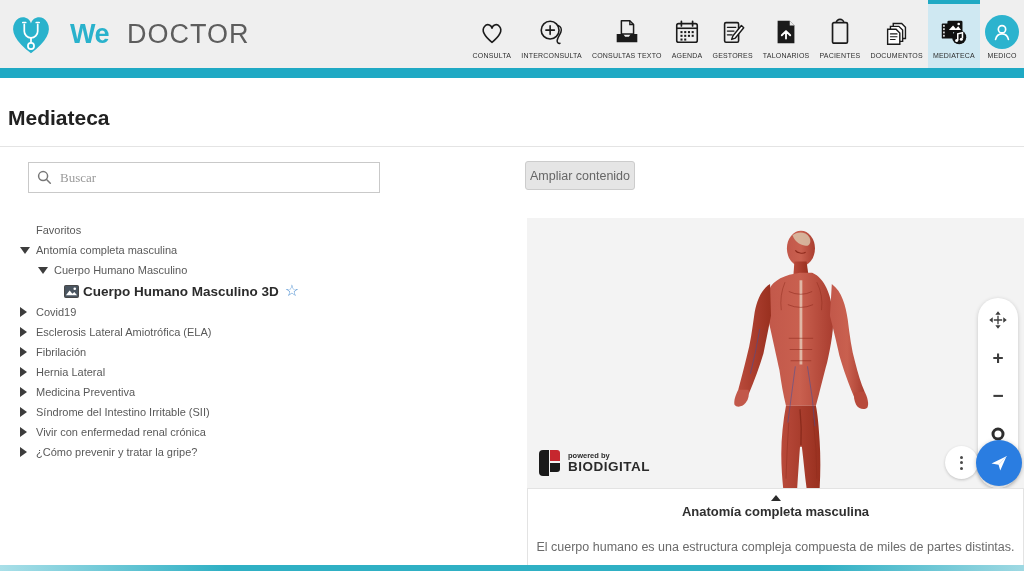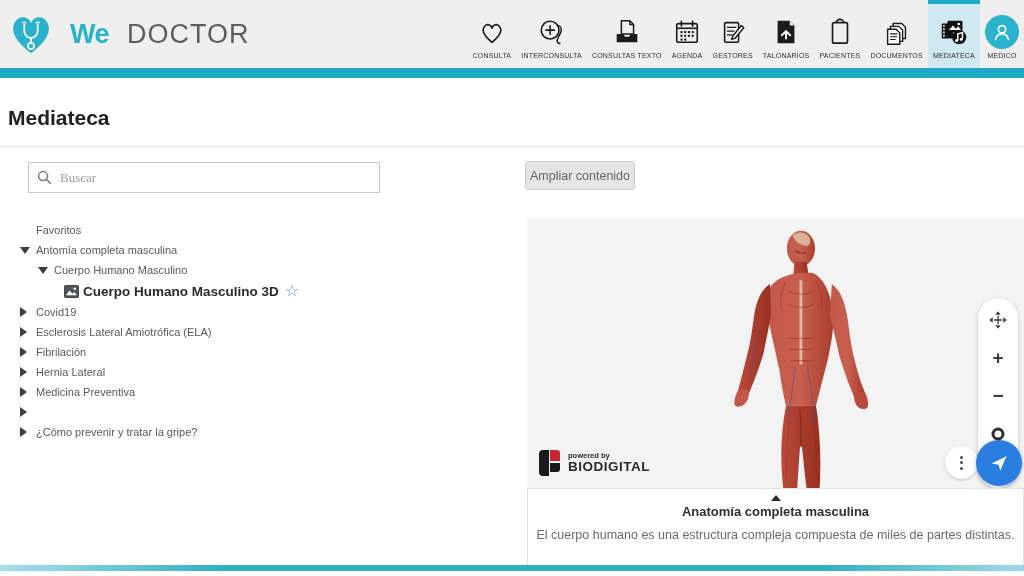--- a/index.html
+++ b/index.html
@@ -78,21 +78,21 @@
   .dot { width:3px; height:3px; border-radius:50%; background:#4a4a4a; }
   .send-btn { position:absolute; right:2px; top:222px; width:46px; height:46px; border-radius:50%;
     background:#2a7de1; box-shadow:0 1px 4px rgba(0,0,0,0.25); display:flex; align-items:center;
     justify-content:center; cursor:pointer; }
 
   .caption { position:absolute; left:527px; top:488px; width:497px; height:80px; background:#fff;
     border:1px solid #e3e3e3; text-align:center; }
   .caret-up { width:0; height:0; border-left:5px solid transparent; border-right:5px solid transparent;
     border-bottom:6px solid #2b2b2b; margin:6px auto 3px auto; cursor:pointer; }
   .caption-title { font-size:13px; font-weight:bold; color:#2f2f2f; }
-  .caption-text { font-size:12.5px; color:#6b6b6b; margin-top:9px; }
+  .caption-text { font-size:12.5px; color:#6b6b6b; margin-top:21px; }
 
   .footer-bar { position:absolute; left:0; top:565px; width:1024px; height:6px;
     background:linear-gradient(90deg,#a9dfe8 0%, #2fb0c4 22%, #2fb0c4 80%, #9fd9e3 100%); }
 
   svg { display:block; }
 </style>
 </head>
 <body>
 
 <div class="stage">
@@ -310,20 +310,27 @@
     <div class="tree-row">
       <span class="tri">
           <span class="tri-right"></span>
         </span>
       <span class="tree-label">Medicina Preventiva</span>
     </div>
     <div class="tree-row">
       <span class="tri">
           <span class="tri-right"></span>
         </span>
+      <span class="tree-label">Síndrome del Intestino Irritable (SII)</span>
+    </div>
+    <div class="tree-row">
+      <span class="tri">
+          <span class="tri-right"></span>
+        </span>
+      <span class="tree-label">Vivir con enfermedad renal crónica</span>
     </div>
     <div class="tree-row">
       <span class="tri">
           <span class="tri-right"></span>
         </span>
       <span class="tree-label">¿Cómo prevenir y tratar la gripe?</span>
     </div>
   </div>
 
   <button class="expand-btn">Ampliar contenido</button>

